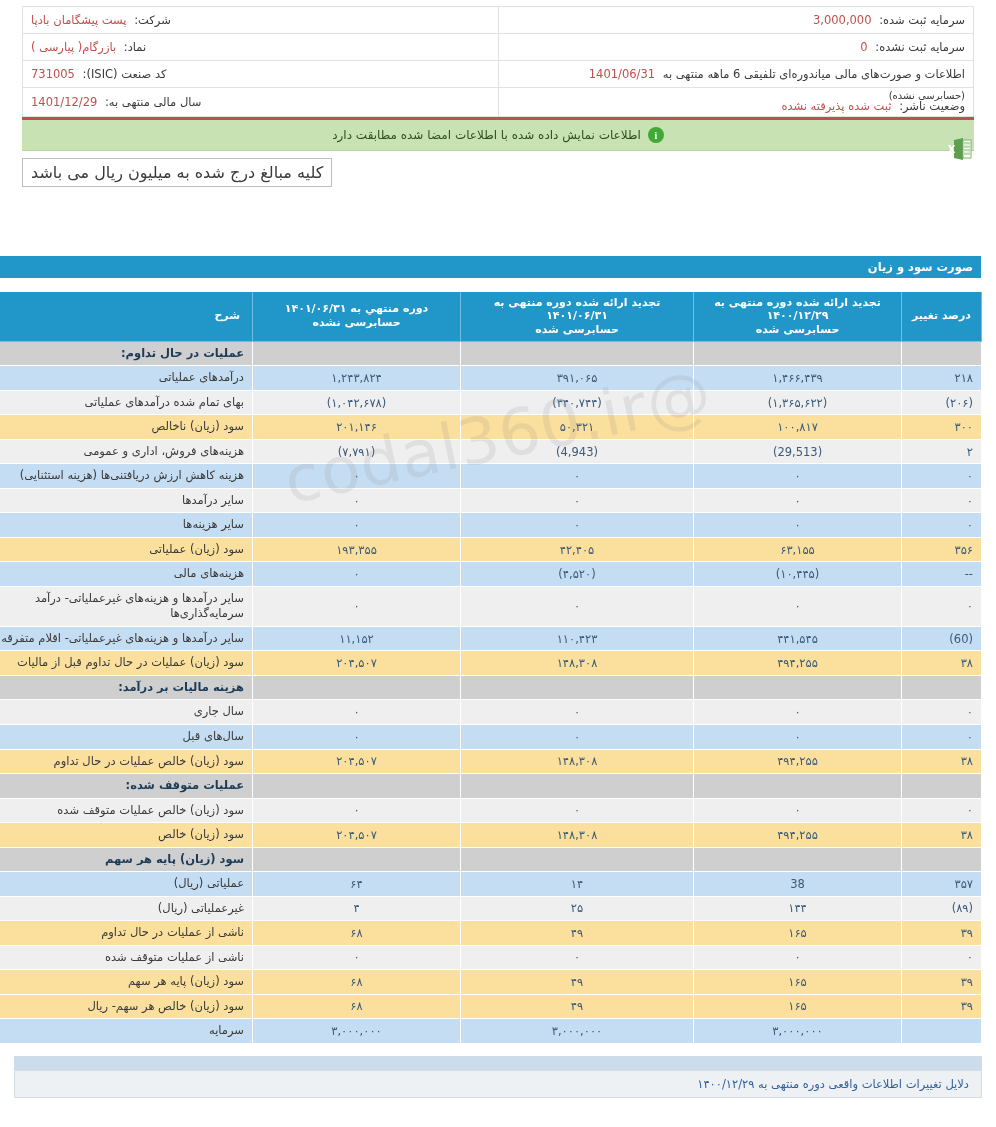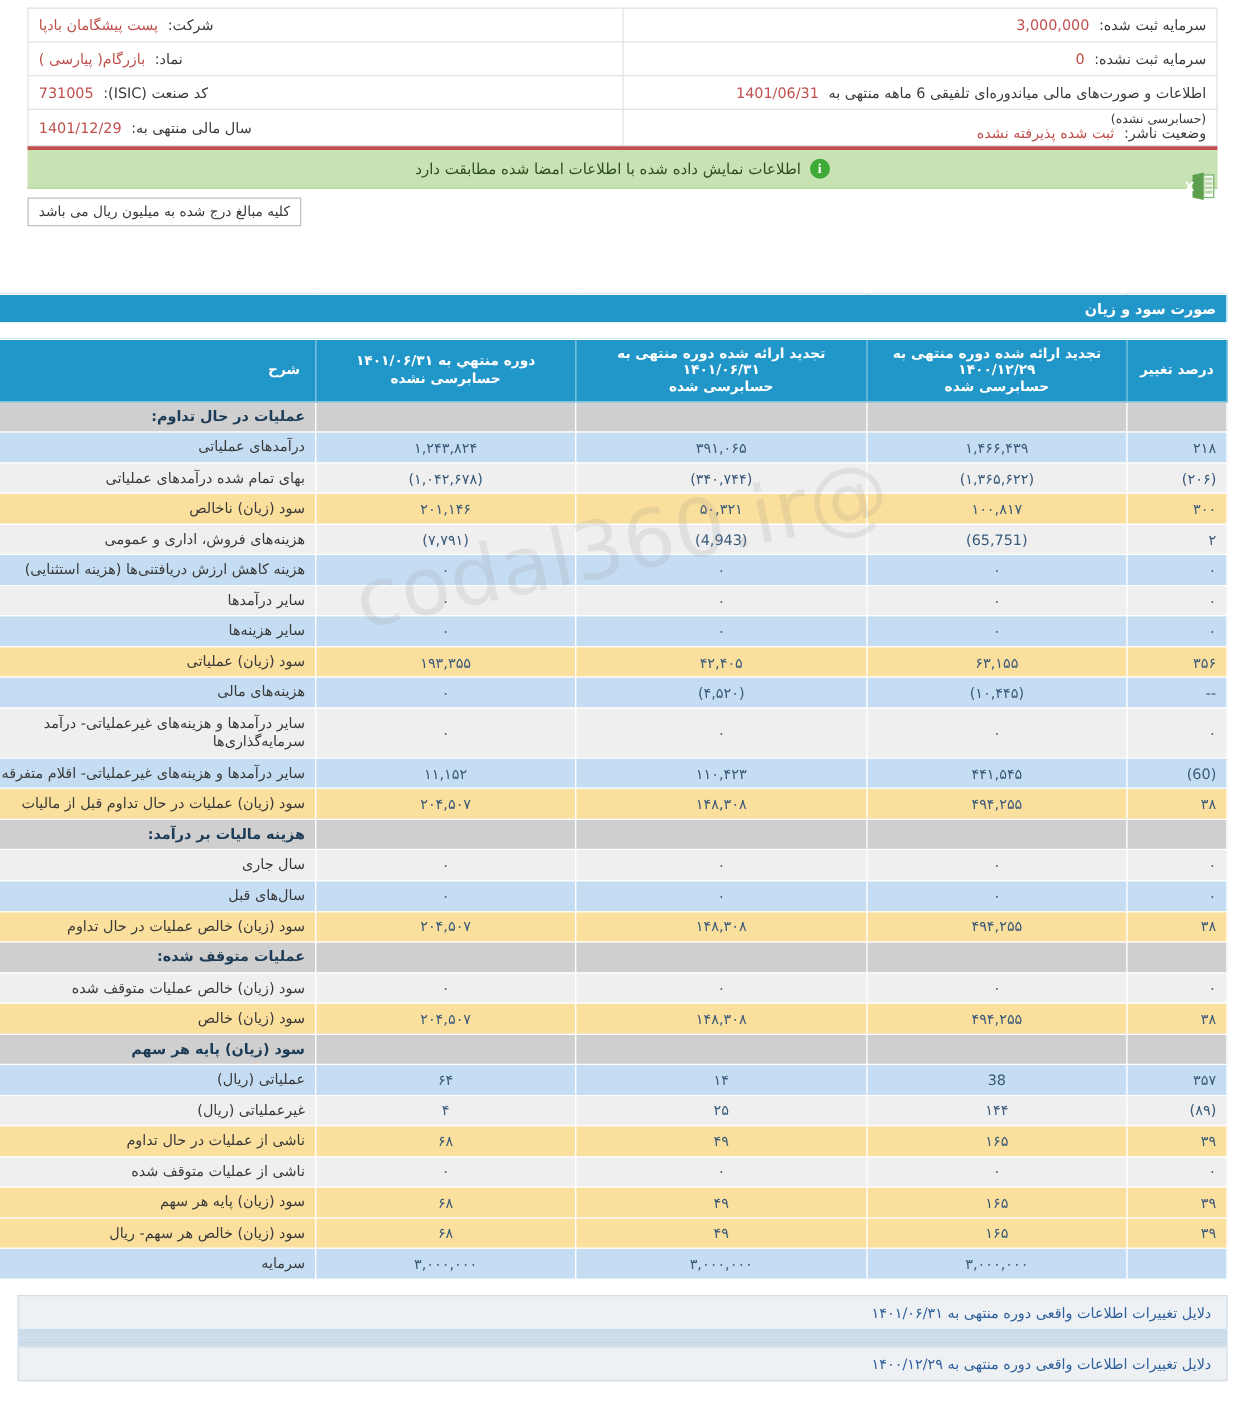--- a/index.html
+++ b/index.html
@@ -84,36 +84,36 @@
     margin: 7px 22px 0 22px;
     display: flex;
     align-items: flex-start;
     justify-content: space-between;
     direction: rtl;
   }
   .note-box {
     border: 1px solid #bfbfbf;
     background: #ffffff;
     padding: 4px 8px;
-    font-size: 11px;
+    font-size: 16px;
     color: #3a3a3a;
     order: 2;
   }
   .excel-icon {
     order: 1;
     width: 26px;
     height: 26px;
     margin-top: -22px;
     margin-left: 2px;
   }
 
   
   .stmt-wrap {
     padding: 0 14px;
-    margin-top: 54px;
+    margin-top: 68px;
   }
   table.stmt {
     width: 100%;
     border-collapse: collapse;
     table-layout: fixed;
   }
   table.stmt th, table.stmt td {
     border: 1px solid #ffffff;
     padding: 4px 8px;
     font-size: 11.5px;
@@ -346,21 +346,21 @@
         </tr>
         <tr class="gold">
           <td class="pct">۳۰۰</td>
           <td class="num">۱۰۰,۸۱۷</td>
           <td class="num">۵۰,۳۲۱</td>
           <td class="num">۲۰۱,۱۴۶</td>
           <td class="desc">سود (زیان) ناخالص</td>
         </tr>
         <tr class="grey">
           <td class="pct">۲</td>
-          <td class="num neg">(65,751)</td>
+          <td class="num neg">(29,513)</td>
           <td class="num neg">(4,943)</td>
           <td class="num neg">(۷,۷۹۱)</td>
           <td class="desc">هزینه‌های فروش، اداری و عمومی</td>
         </tr>
         <tr class="blue">
           <td class="pct">۰</td>
           <td class="num">۰</td>
           <td class="num">۰</td>
           <td class="num">۰</td>
           <td class="desc">هزینه کاهش ارزش دریافتنی‌ها (هزینه استثنایی)</td>
@@ -517,17 +517,16 @@
           <td class="num">۳,۰۰۰,۰۰۰</td>
           <td class="num">۳,۰۰۰,۰۰۰</td>
           <td class="num">۳,۰۰۰,۰۰۰</td>
           <td class="desc">سرمایه</td>
         </tr>
       </tbody>
   </table>
 </div>
 
 <div class="links">
-    <div class="link-row"><a href="#">دلایل تغییرات اطلاعات واقعی دوره منتهی به ۱۴۰۱/۰۶/۳۱</a></div>
     <div class="link-sep"></div>
     <div class="link-sep"></div>
     <div class="link-row"><a href="#">دلایل تغییرات اطلاعات واقعی دوره منتهی به ۱۴۰۰/۱۲/۲۹</a></div>
   </div>
 
 </body></html>

